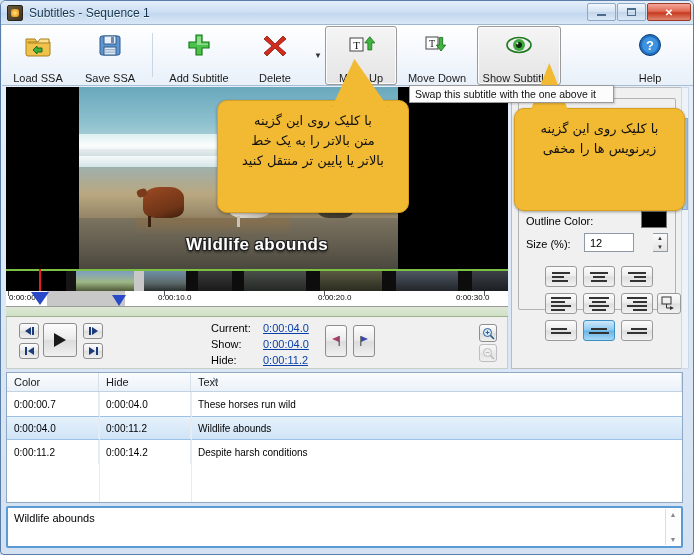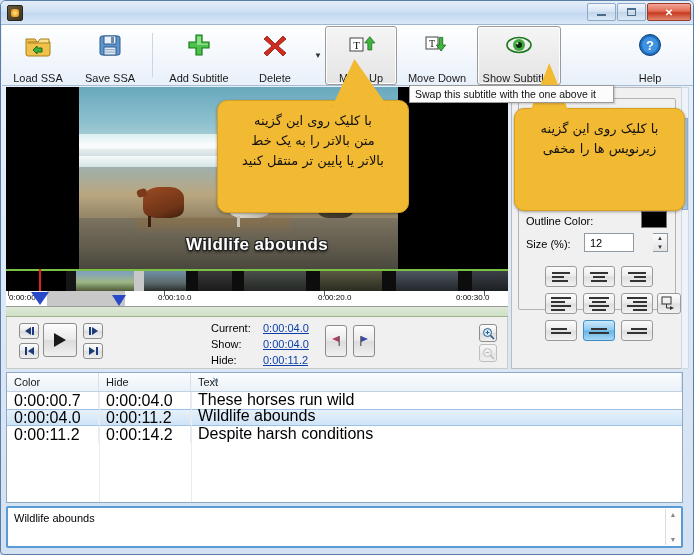--- a/index.html
+++ b/index.html
@@ -230,21 +230,21 @@
   }
   #thead {
     height:19px; background:linear-gradient(180deg,#fbfdff 0%,#eaf1f8 100%);
     border-bottom:1px solid #c3d2e2; display:flex; position:relative;
   }
   #thead .th { font-size:11px; color:#1a1a1a; padding:3px 0 0 7px; border-right:1px solid #d6e0ea; height:100%; }
   .col-show { width:92px; }
   .col-hide { width:92px; }
   .col-text { flex:1; }
   #thead .sortarrow { position:absolute; left:205px; top:2px; font-size:9px; color:#7a8fa6; transform:rotate(45deg); }
-  .trow { height:17px; display:flex; font-size:16px; color:#000; align-items:flex-end; }
+  .trow { height:24px; display:flex; font-size:10px; color:#000; align-items:center; }
   .trow.sel { background: linear-gradient(180deg,#e6f1fb 0%,#cfe4f7 100%); border-top:1px solid #9cc3e6; border-bottom:1px solid #9cc3e6; }
   .trow .c { padding-left:7px; }
   .trow .c.col-show, .trow .c.col-hide { border-right:1px solid #e6ecf2; height:100%; display:flex;align-items:center; }
   #vgrid { position:absolute; left:0; top:19px; width:100%; bottom:0; pointer-events:none; }
   #vgrid span { position:absolute; top:0; bottom:0; width:1px; background:#e6ecf2; }
 
   
   #editbox {
     position:absolute; left:5px; top:505px; width:677px; height:42px;
     background:#fff; border:2px solid #5b9bd5; border-radius:2px;
@@ -294,20 +294,21 @@
     box-shadow: 1px 1px 2px rgba(0,0,0,.2);
   }
 </style>
 </head>
 <body>
 
 <div id="app">
 
   <div id="titlebar">
     <div class="tb-icon"></div>
+    <div class="tb-title">Subtitles - Sequence 1</div>
     <div class="winbtns">
       <div class="winbtn">
           <i class="glyph-min"></i>
         </div>
       <div class="winbtn">
           <i class="glyph-max"></i>
         </div>
       <div class="winbtn close">
           <span>✕</span>
         </div>

